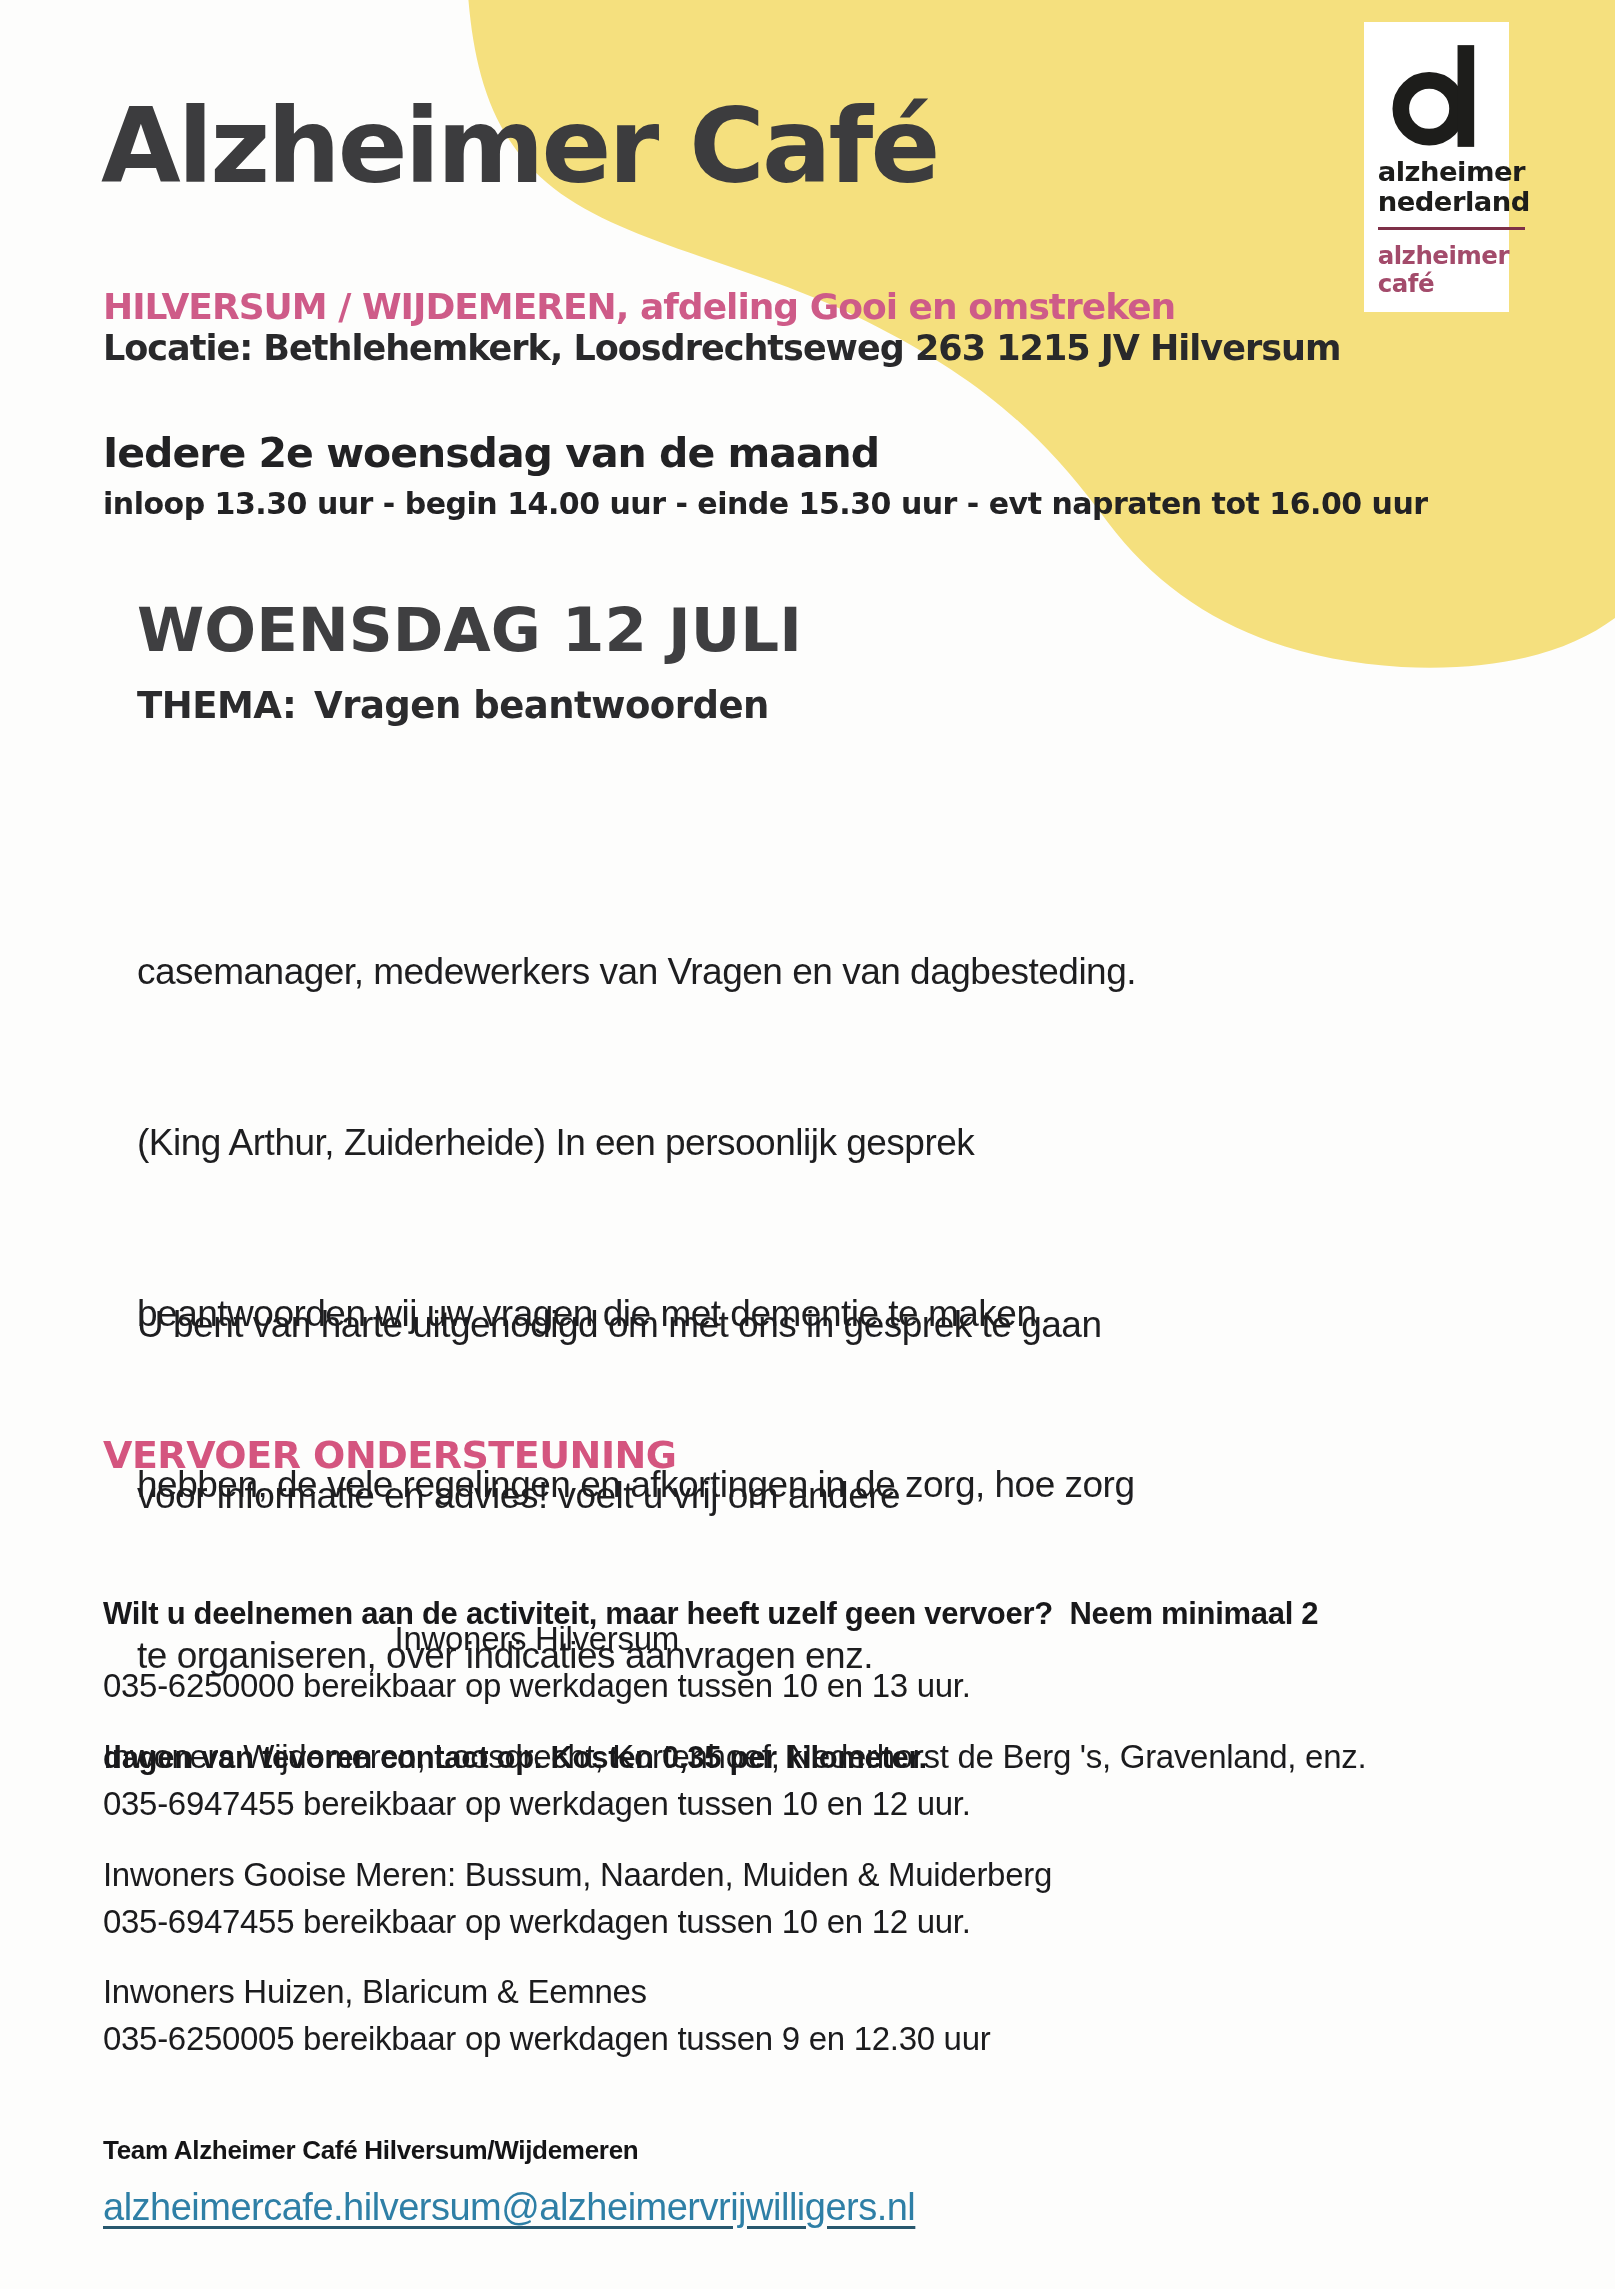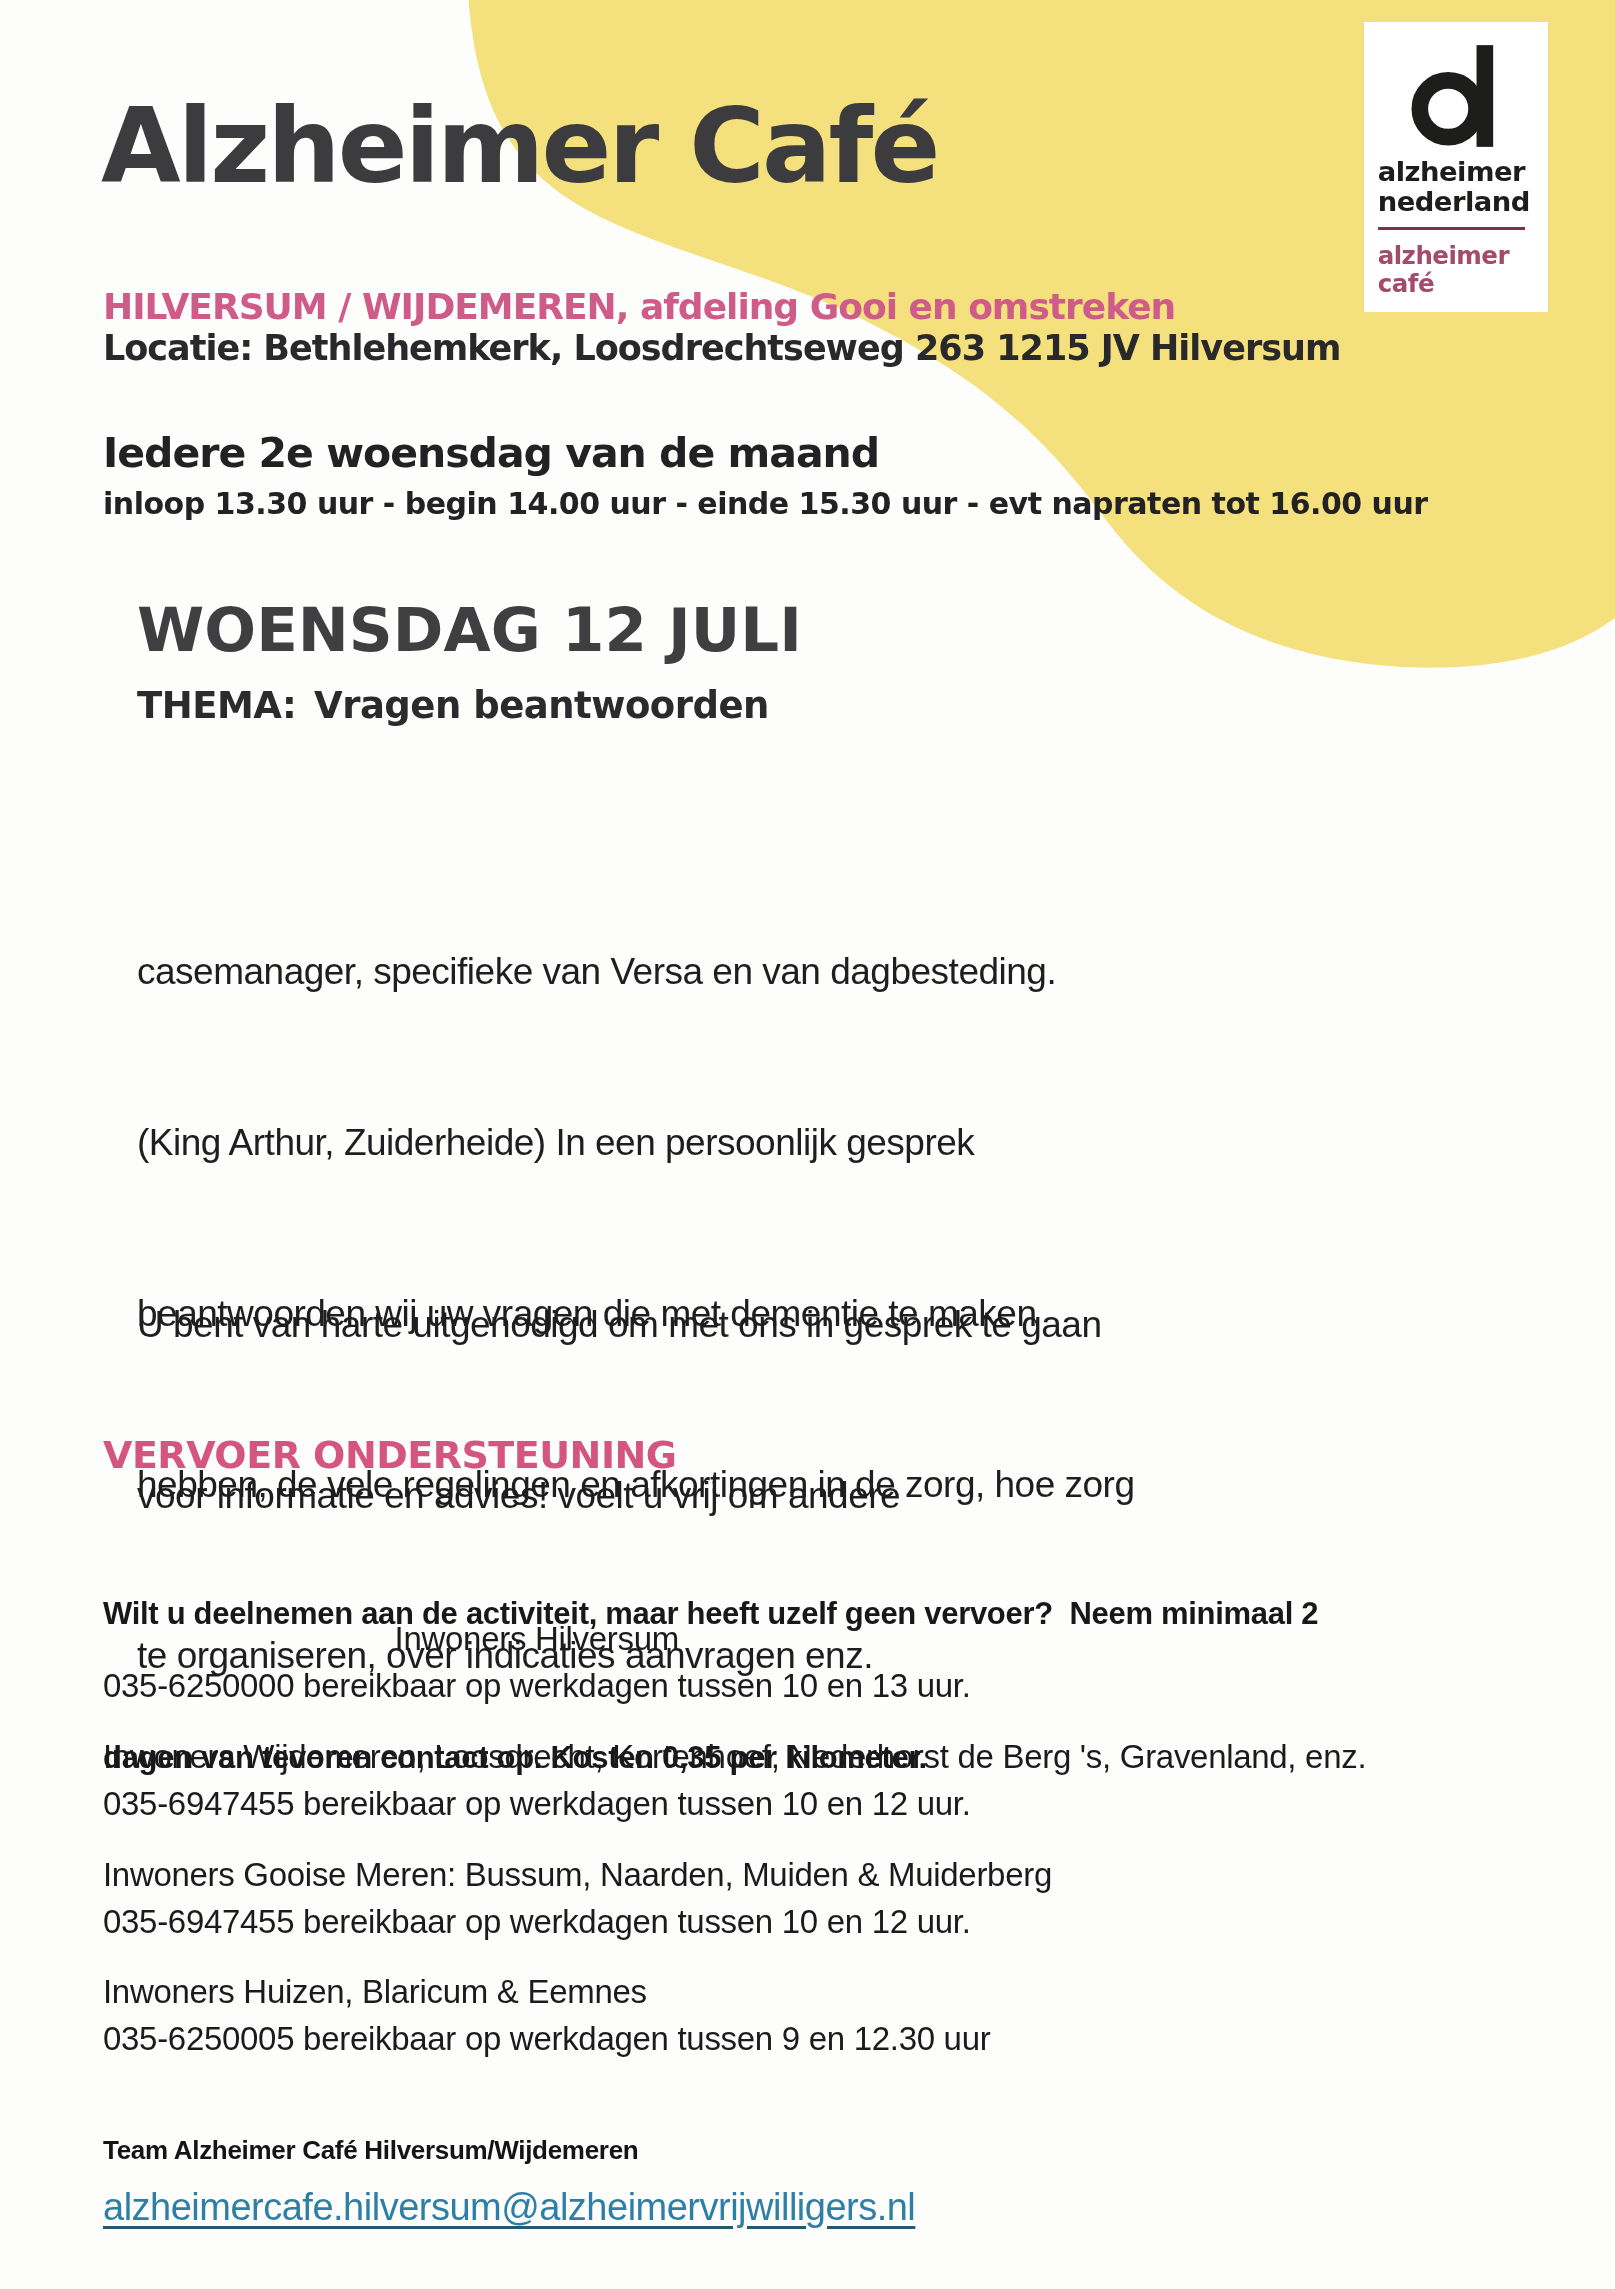--- a/index.html
+++ b/index.html
@@ -94,21 +94,21 @@
   .email-link{
     position:absolute;left:103px;top:2186px;
     font-size:38px;letter-spacing:-0.5px;
     color:#2e7fa6;text-decoration:underline;
     text-decoration-color:#27576d;text-underline-offset:5.9px;
     white-space:nowrap;cursor:pointer;
   }
 
   
   .logo-card{
-    position:absolute;left:1364px;top:21.6px;width:184px;height:290px;
+    position:absolute;left:1364px;top:21.6px;width:145px;height:290px;
     background:#ffffff;z-index:2;
   }
   .logo-a{display:block;margin:19.6px auto 0 auto;width:90px;height:110px;}
   .logo-org{
     margin:5.9px 0 0 13.7px;
     font-family:"DejaVu Sans",sans-serif;
     font-weight:bold;font-size:27.4px;line-height:30px;letter-spacing:-0.5px;
     color:#1d1d1b;
   }
   .logo-divider{
@@ -144,21 +144,21 @@
     <div class="location-line">Locatie: Bethlehemkerk, Loosdrechtseweg 263 1215 JV Hilversum</div>
     <div class="schedule-line">Iedere 2e woensdag van de maand</div>
     <div class="times-line">inloop 13.30 uur - begin 14.00 uur - einde 15.30 uur - evt napraten tot 16.00 uur</div>
 
     <div class="date-heading">WOENSDAG 12 JULI</div>
     <div class="theme-heading">
       <span>THEMA:</span><span class="theme-text">Vragen beantwoorden</span>
     </div>
 
     <div class="para para1">
-      <div>casemanager, specifieke van Versa en van dagbesteding.</div>
+      <div>casemanager, medewerkers van Vragen en van dagbesteding.</div>
       <div>(King Arthur, Zuiderheide) In een persoonlijk gesprek</div>
       <div>beantwoorden wij uw vragen die met dementie te maken</div>
       <div>hebben, de vele regelingen en afkortingen in de zorg, hoe zorg</div>
       <div>te organiseren, over indicaties aanvragen enz.</div>
     </div>
 
     <div class="para para2">
       <div>U bent van harte uitgenodigd om met ons in gesprek te gaan</div>
       <div>voor informatie en advies! voelt u vrij om andere</div>
     </div>

